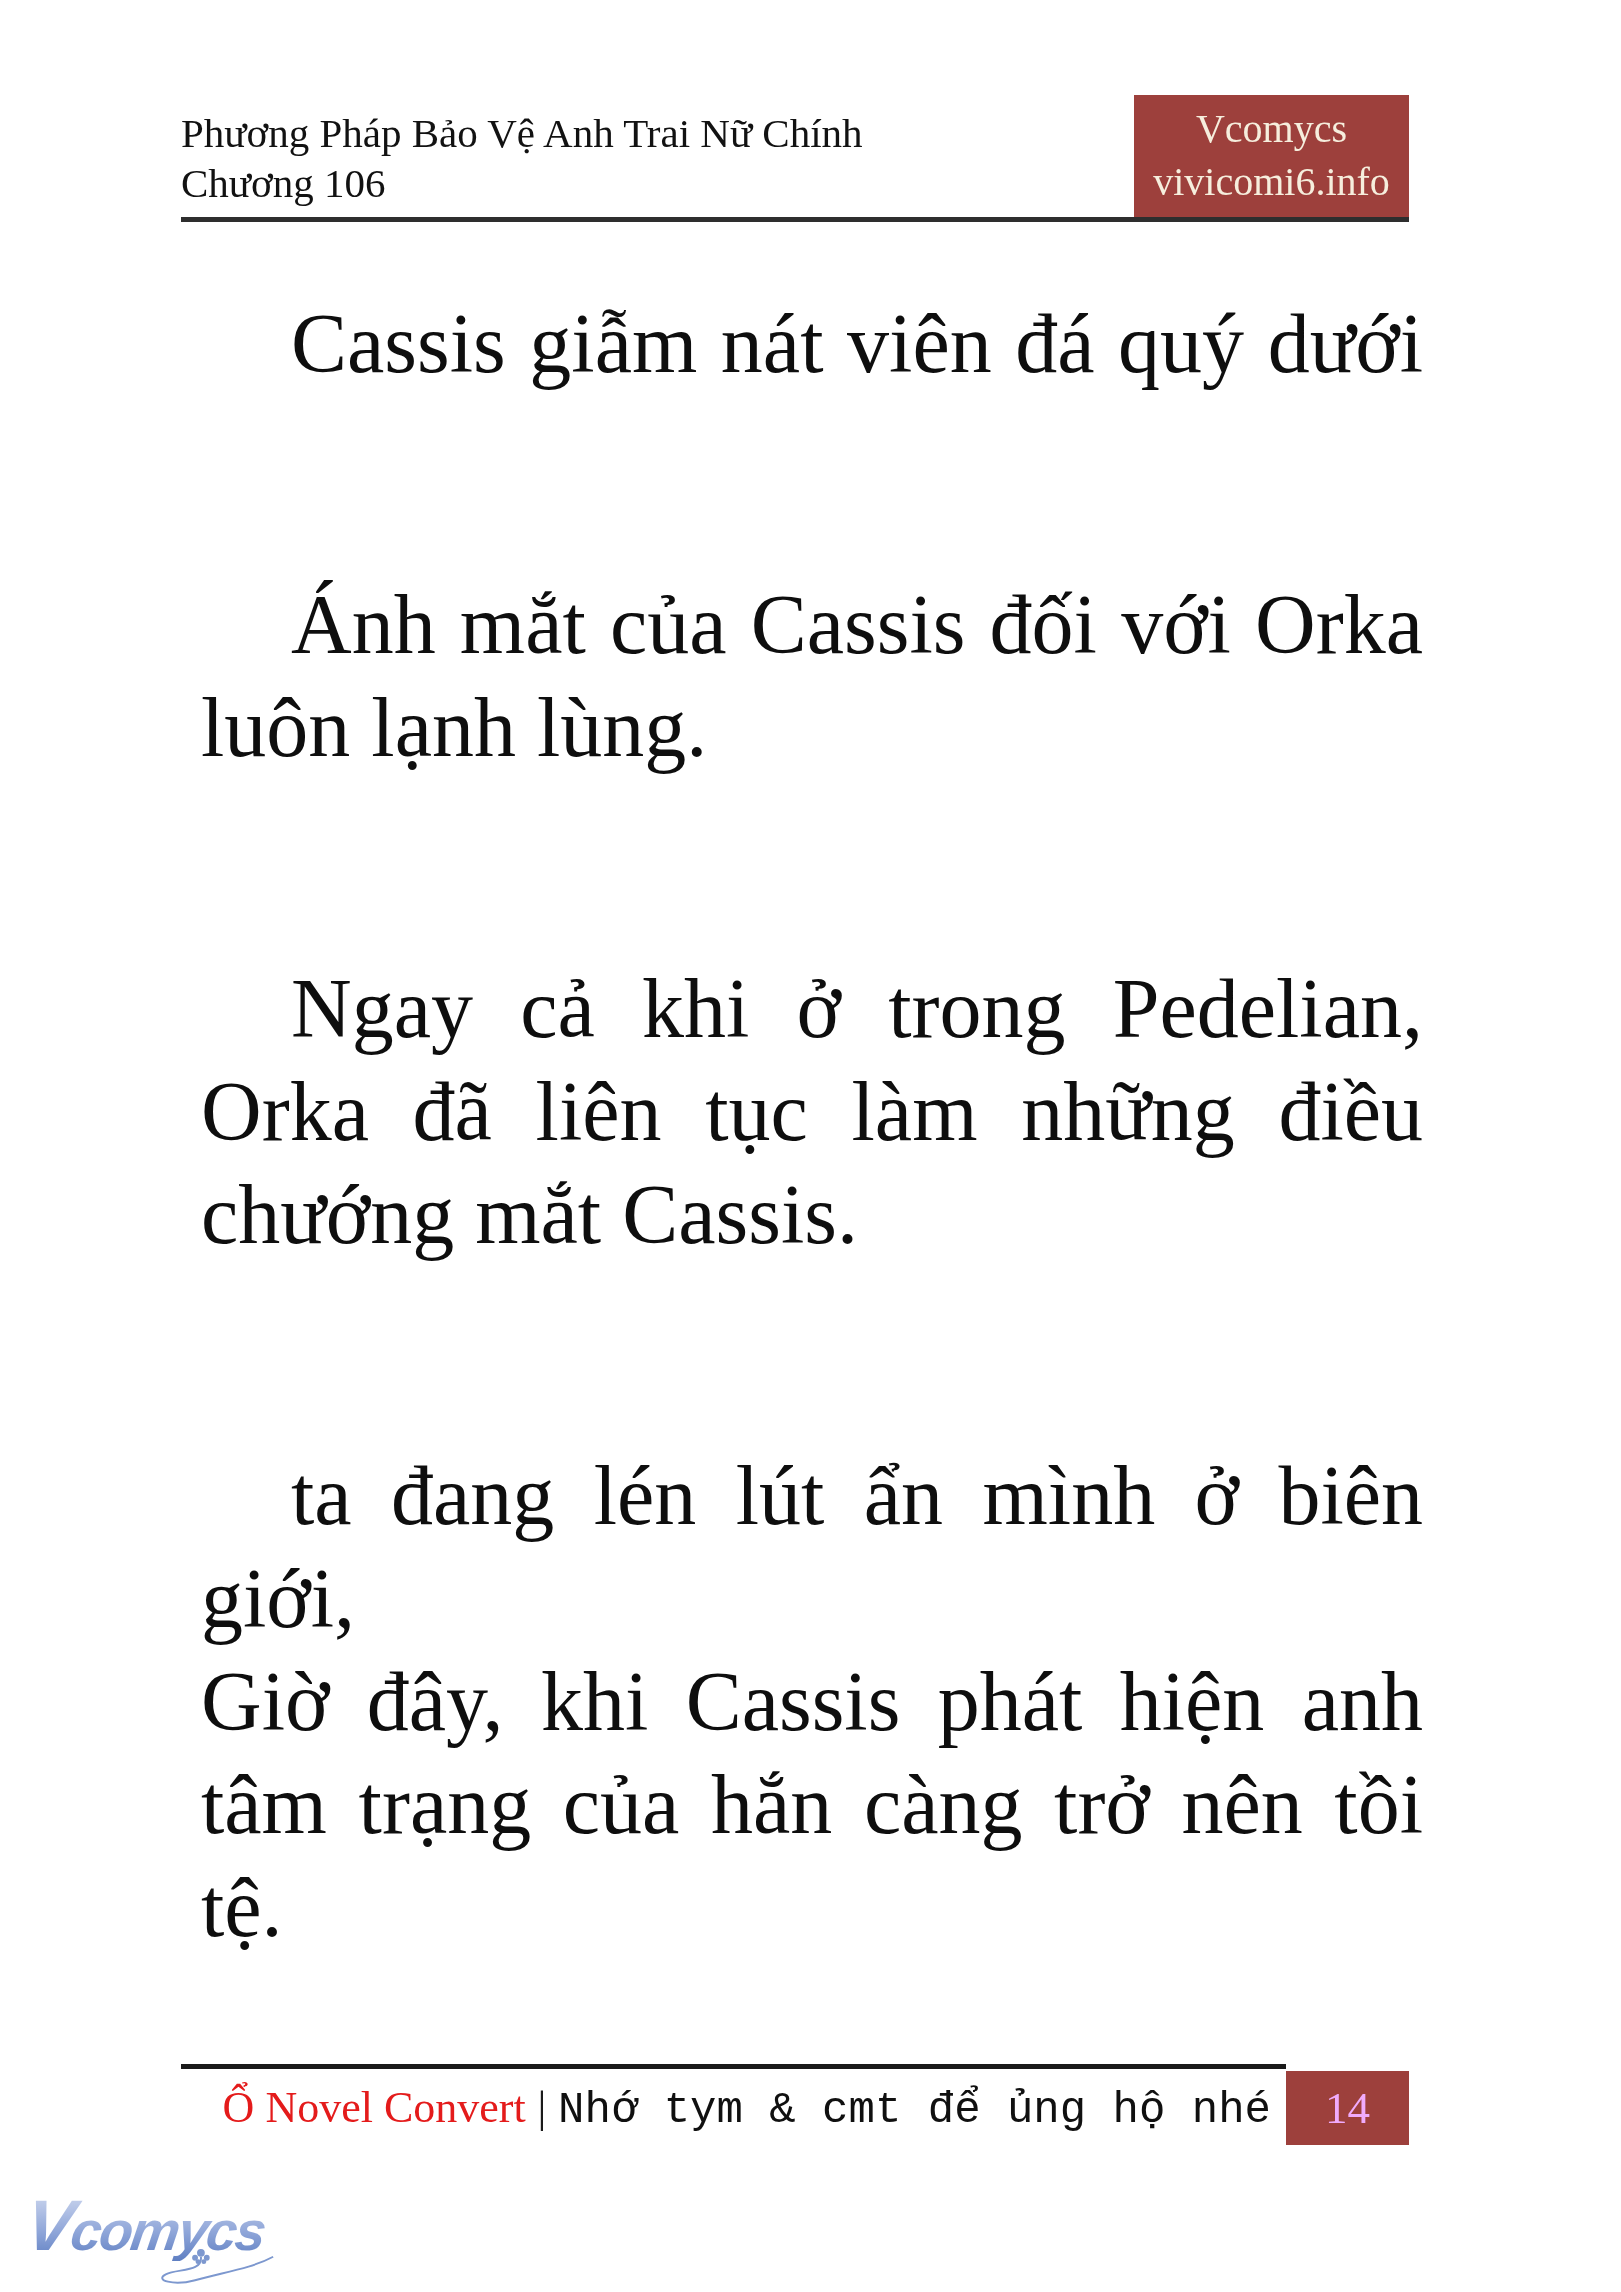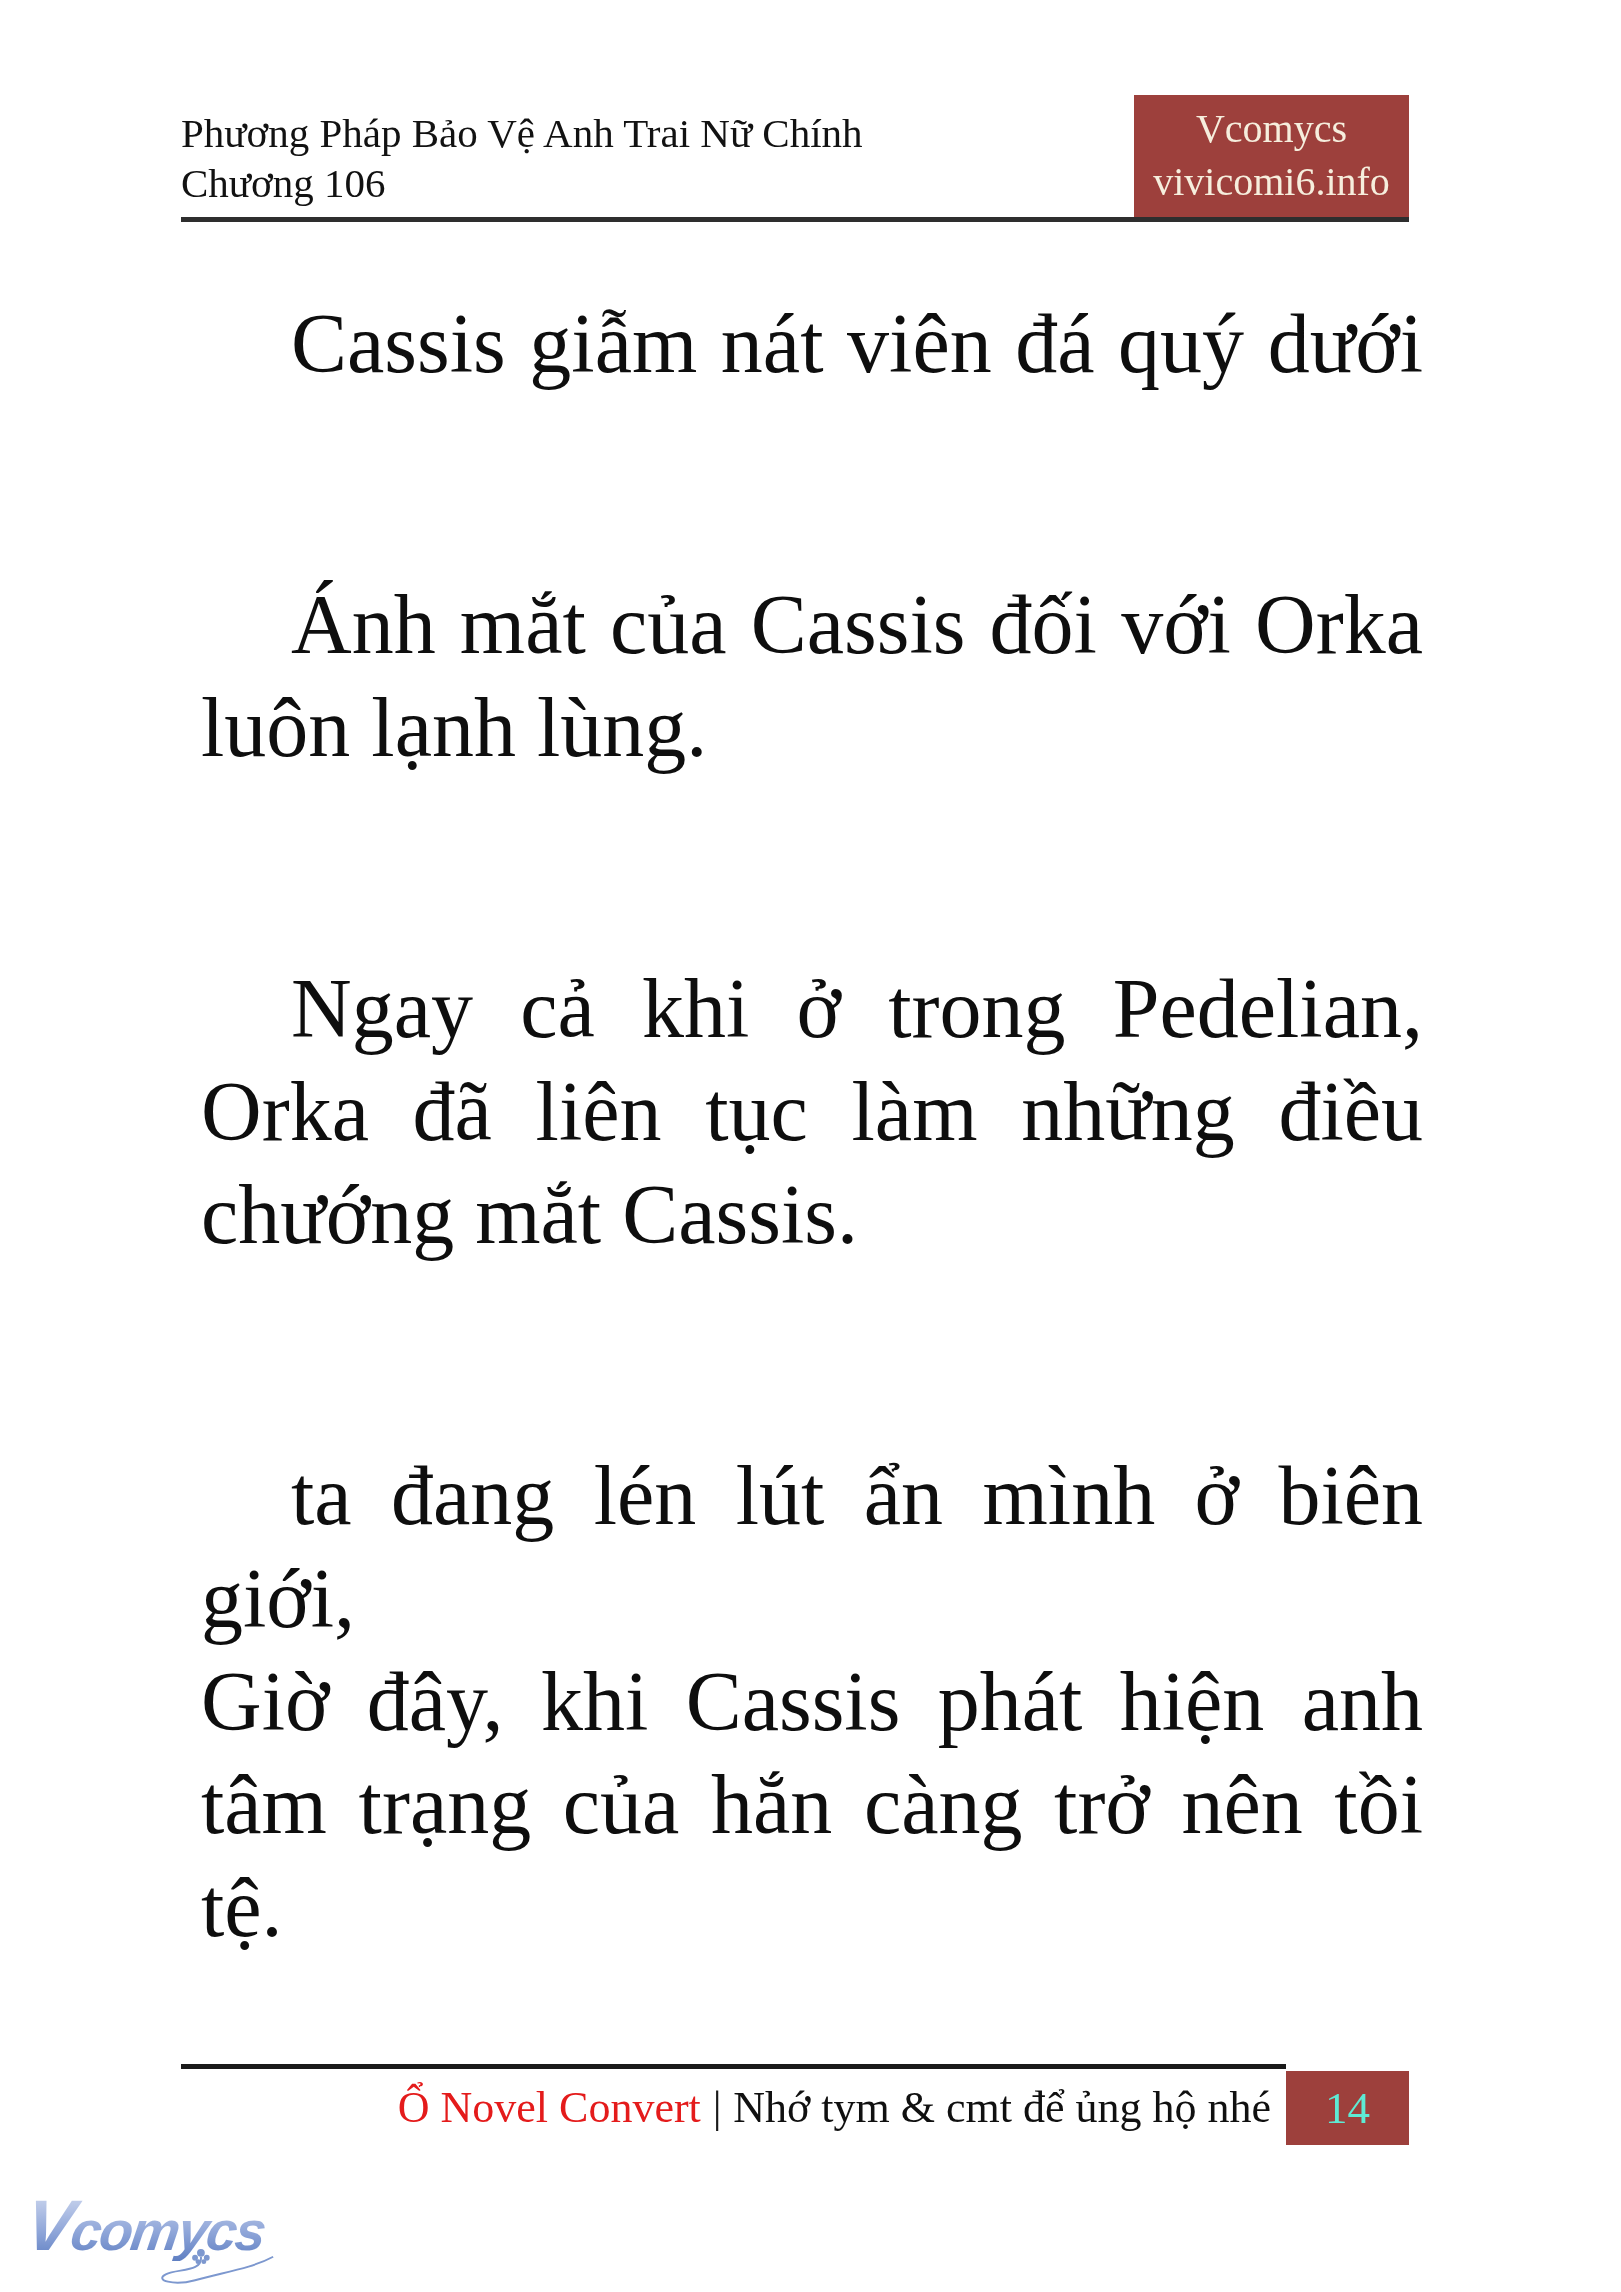--- a/index.html
+++ b/index.html
@@ -46,21 +46,21 @@
   .footer-rule{
     position:absolute;left:181px;top:2064px;width:1105px;height:4.9px;
     background:#1a1a1a;
   }
   .footer-text{
     position:absolute;left:181px;top:2078px;width:1090px;
     text-align:right;font-size:44px;line-height:59px;white-space:nowrap;
   }
   .footer-brand{font-weight:normal;}
   .footer-sep{font-weight:400;color:#1a1a1a;padding:0 11.8px;}
-  .footer-msg{color:#101010;}
+  .footer-msg{color:#101010;font-family:Liberation Mono, monospace;}
   .page-badge{
     position:absolute;left:1286px;top:2071px;width:123px;height:74px;
     display:flex;align-items:center;justify-content:center;
     font-size:45px;
   }
 
   
   .watermark{
     position:absolute;left:25.5px;top:2196px;width:274px;height:93px;
   }
@@ -109,21 +109,21 @@
         <div class="line">ta đang lén lút ẩn mình ở biên giới,</div>
         <div class="line">Giờ đây, khi Cassis phát hiện anh</div>
         <div class="line">tâm trạng của hắn càng trở nên tồi tệ.</div>
       </div>
     </div>
 
   <div class="footer-rule"></div>
   <div class="footer-text">
     <span class="footer-brand" style="color: rgb(228, 27, 27);">Ổ Novel Convert</span><span class="footer-sep">|</span><span class="footer-msg">Nhớ tym &amp; cmt để ủng hộ nhé</span>
   </div>
-  <div class="page-badge" style="background: rgb(157, 64, 60); color: #5eead4;">
+  <div class="page-badge" style="background: rgb(157, 64, 60); color: #f0abfc;">
     <span>14</span>
   </div>
 
   <div class="watermark">
     <span class="wm-text">Vcomycs</span>
     <svg class="wm-flourish" width="147" height="41" viewBox="0 0 150 42">
       <g fill="none" stroke="#7d98cf" stroke-width="2">
         <path d="M58,10 C60,26 34,22 22,28 C10,34 30,40 52,34 C80,26 110,22 132,10"></path>
       </g>
       <g fill="#7d98cf">

